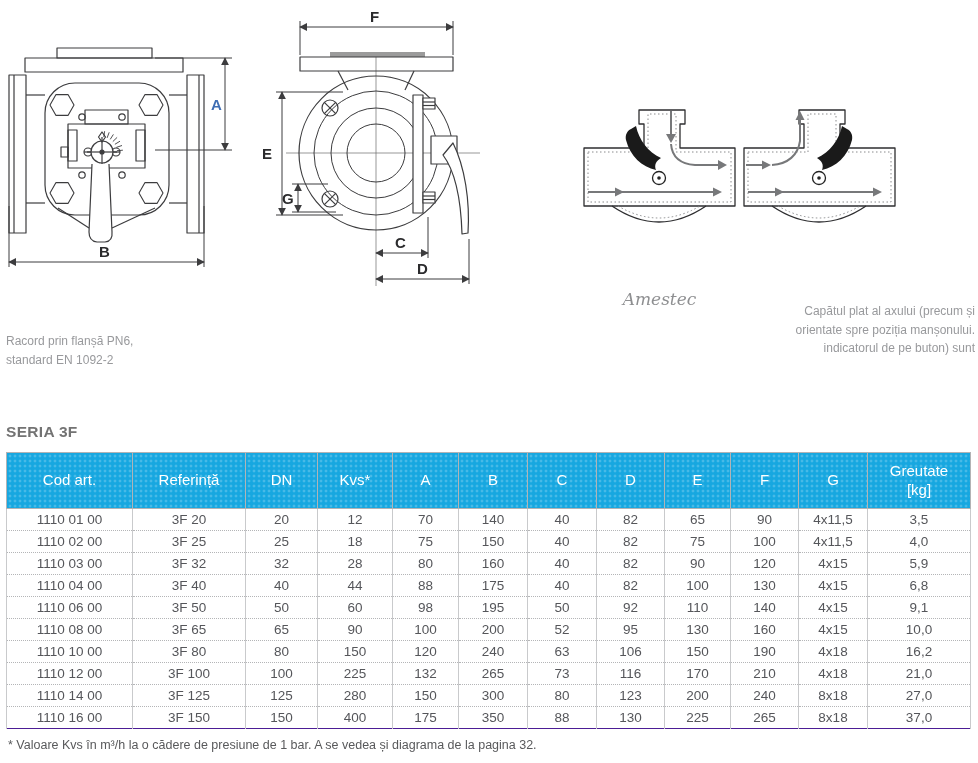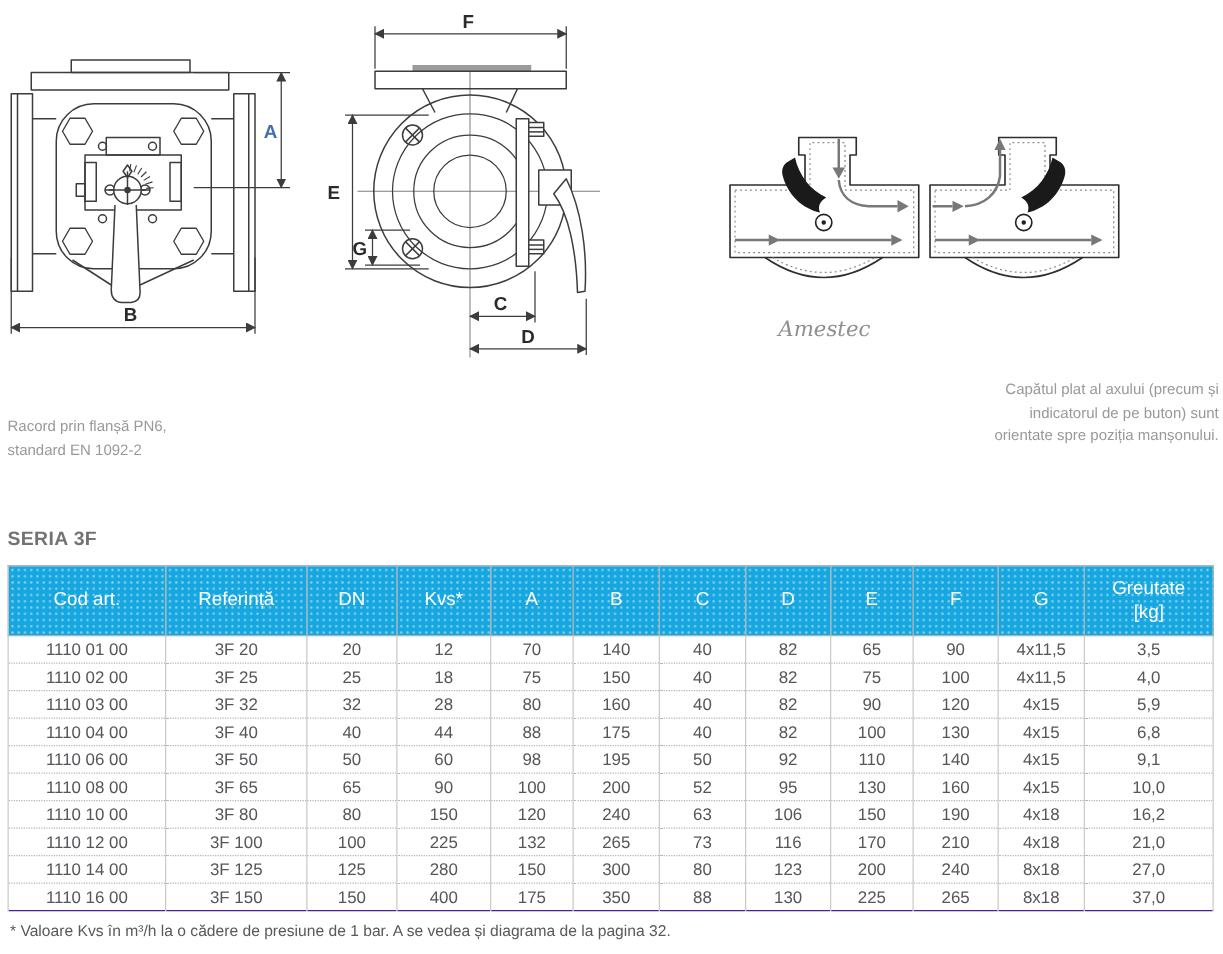--- a/index.html
+++ b/index.html
@@ -4,21 +4,21 @@
 <style>
   html,body{margin:0;padding:0;background:#fff;}
   .page{position:relative;width:978px;height:763px;background:#fff;overflow:hidden;
         font-family:"Liberation Sans",sans-serif;}
   svg{position:absolute;overflow:visible;}
   .dim-label{font-family:"Liberation Sans",sans-serif;font-size:15px;font-weight:700;fill:#2b2b2d;}
   .dim-a{fill:#3f6eb4;}
   .note{position:absolute;color:#98999c;font-size:12px;line-height:1.55;}
   .note-right{text-align:right;}
   .schem-label{position:absolute;font-family:"DejaVu Serif",serif;font-style:italic;
-               font-size:17px;color:#8e8f91;text-align:center;}
+               font-size:17px;color:#8e8f91;text-align:center;margin-top:35px;}
   .series-title{position:absolute;left:6px;top:423px;font-size:15.5px;font-weight:700;
                 color:#737373;letter-spacing:.3px;}
   .spec-table-wrap{position:absolute;left:6px;top:452px;width:964px;}
   table.spec{border-collapse:collapse;table-layout:fixed;width:964px;
              font-family:"Liberation Sans",sans-serif;}
   table.spec th{
     background-color:#17a7e0;
     background-image:radial-gradient(rgba(255,255,255,.42) .9px, transparent 1.1px);
     background-size:5px 5px;
     color:#fff;font-weight:400;font-size:15px;height:53px;
@@ -208,22 +208,22 @@
     <circle cx="77" cy="70" r="6.5" fill="#fff" stroke="#222" stroke-width="1.3"></circle>
     <circle cx="77" cy="70" r="1.8" fill="#222"></circle>
   </svg>
 
   <div class="note" style="left:6px;top:332px;">
     <div>Racord prin flanșă PN6,</div>
     <div>standard EN 1092-2</div>
   </div>
   <div class="note note-right" style="left:635px;top:302px;width:340px;">
     <div>Capătul plat al axului (precum și</div>
+    <div>orientate spre poziția manșonului.</div>
     <div>indicatorul de pe buton) sunt</div>
-    <div>orientate spre poziția manșonului.</div>
   </div>
 
   <div class="series-title">SERIA 3F</div>
 
   <div class="spec-table-wrap">
     <table class="spec">
       <colgroup>
         <col style="width:126px">
           <col style="width:113px">
           <col style="width:72px">

